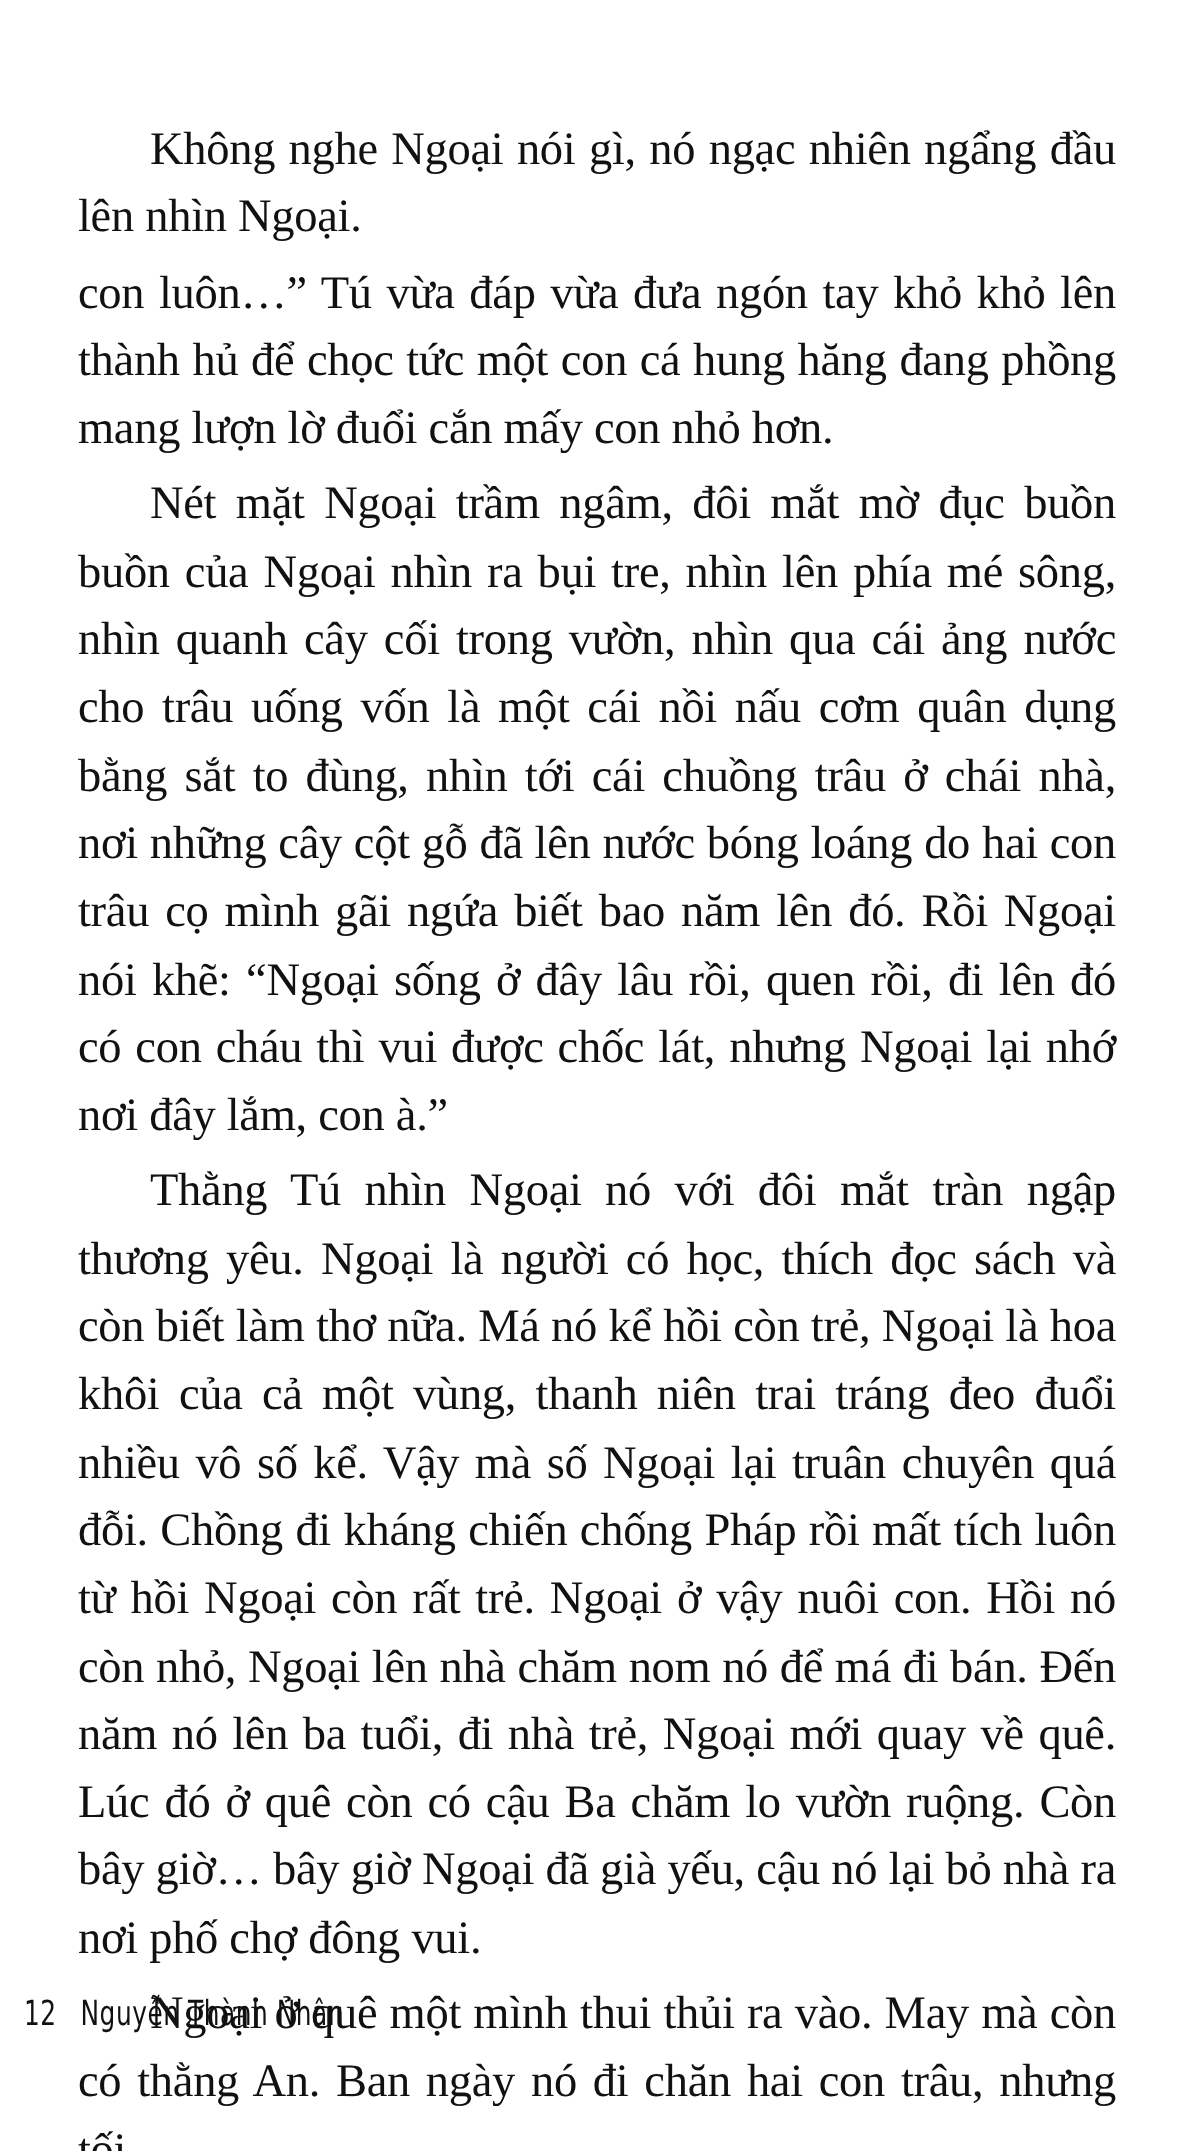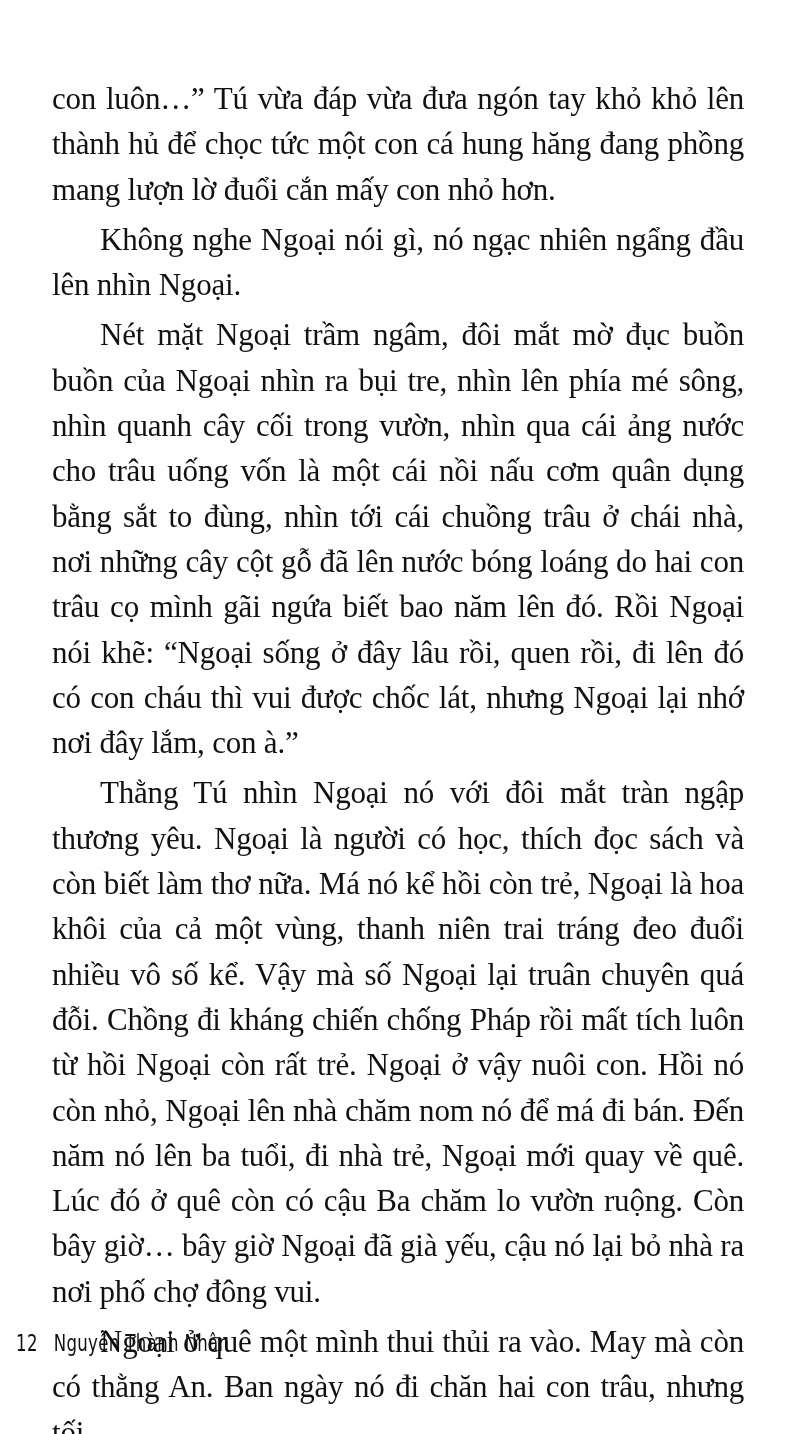--- a/index.html
+++ b/index.html
@@ -49,22 +49,22 @@
     }
     .footer .page-number {
       display: inline-block;
       margin-right: 22px;
     }
   </style>
 </head>
 <body>
 
 <div class="page">
+  <p class="para indent">Không nghe Ngoại nói gì, nó ngạc nhiên ngẩng đầu lên nhìn Ngoại.</p>
   <p class="para continuation">con luôn…” Tú vừa đáp vừa đưa ngón tay khỏ khỏ lên thành hủ để chọc tức một con cá hung hăng đang phồng mang lượn lờ đuổi cắn mấy con nhỏ hơn.</p>
-  <p class="para indent">Không nghe Ngoại nói gì, nó ngạc nhiên ngẩng đầu lên nhìn Ngoại.</p>
   <p class="para indent">Nét mặt Ngoại trầm ngâm, đôi mắt mờ đục buồn buồn của Ngoại nhìn ra bụi tre, nhìn lên phía mé sông, nhìn quanh cây cối trong vườn, nhìn qua cái ảng nước cho trâu uống vốn là một cái nồi nấu cơm quân dụng bằng sắt to đùng, nhìn tới cái chuồng trâu ở chái nhà, nơi những cây cột gỗ đã lên nước bóng loáng do hai con trâu cọ mình gãi ngứa biết bao năm lên đó. Rồi Ngoại nói khẽ: “Ngoại sống ở đây lâu rồi, quen rồi, đi lên đó có con cháu thì vui được chốc lát, nhưng Ngoại lại nhớ nơi đây lắm, con à.”</p>
   <p class="para indent">Thằng Tú nhìn Ngoại nó với đôi mắt tràn ngập thương yêu. Ngoại là người có học, thích đọc sách và còn biết làm thơ nữa. Má nó kể hồi còn trẻ, Ngoại là hoa khôi của cả một vùng, thanh niên trai tráng đeo đuổi nhiều vô số kể. Vậy mà số Ngoại lại truân chuyên quá đỗi. Chồng đi kháng chiến chống Pháp rồi mất tích luôn từ hồi Ngoại còn rất trẻ. Ngoại ở vậy nuôi con. Hồi nó còn nhỏ, Ngoại lên nhà chăm nom nó để má đi bán. Đến năm nó lên ba tuổi, đi nhà trẻ, Ngoại mới quay về quê. Lúc đó ở quê còn có cậu Ba chăm lo vườn ruộng. Còn bây giờ… bây giờ Ngoại đã già yếu, cậu nó lại bỏ nhà ra nơi phố chợ đông vui.</p>
   <p class="para indent">Ngoại ở quê một mình thui thủi ra vào. May mà còn có thằng An. Ban ngày nó đi chăn hai con trâu, nhưng tối</p>
 </div>
 
 <div class="footer">
   <span class="page-number">12</span><span class="author">Nguyễn Thành Nhân</span>
 </div>
 
 </body></html>

